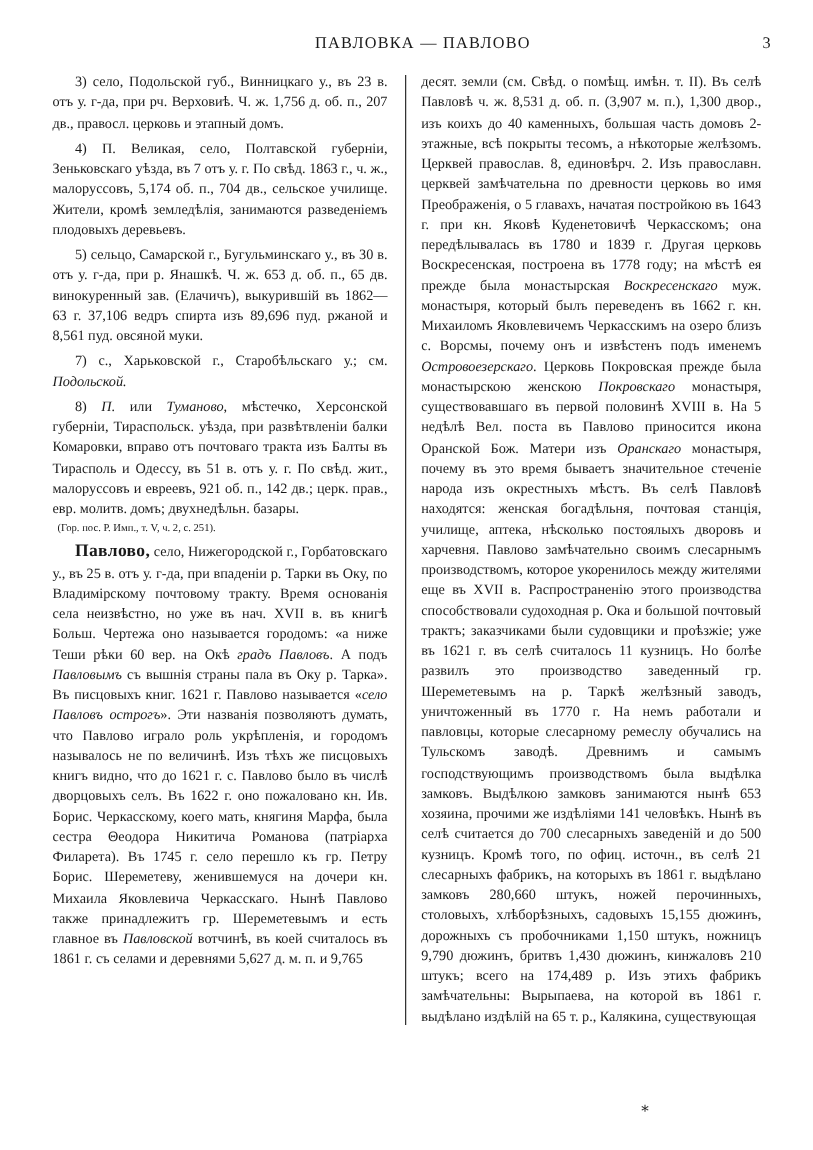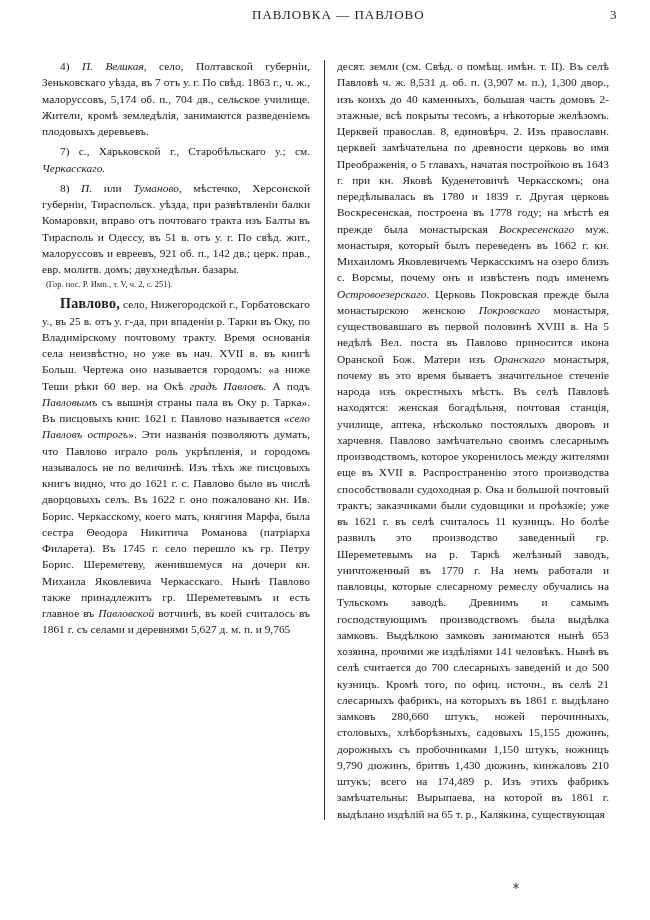--- a/index.html
+++ b/index.html
@@ -1,47 +1,49 @@
 <!DOCTYPE html>
 <html><head>
 <meta charset="utf-8">
 <style>
   html, body { margin: 0; padding: 0; background: #ffffff; }
   body { width: 650px; height: 920px; position: relative; overflow: hidden; color: #1a1a1a;
          font-family: "DejaVu Serif", "Liberation Serif", serif; }
-  .header { position: absolute; top: 7px; left: 0; width: 648px; height: 20px; }
+  .header { position: absolute; top: 26px; left: 0; width: 648px; height: 20px; }
   .running-title { position: absolute; left: 252px; top: 0; font-size: 13px; letter-spacing: 1px;
                    font-family: "Liberation Serif", serif; }
   .page-number { position: absolute; left: 610px; top: 0; font-size: 13px;
                  font-family: "Liberation Serif", serif; }
   .col { position: absolute; top: 58px; font-size: 11.4px; line-height: 16.25px; text-align: justify;
          font-family: "Liberation Serif", serif; }
   .col-left { left: 42px; width: 268px; }
   .col-right { left: 337px; width: 272px; }
   .divider { position: absolute; left: 324px; top: 60px; width: 1px; height: 760px; background: #333; }
   .para { margin: 0 0 4px 0; text-indent: 18px; }
   .para.cont { text-indent: 0; }
   .citation { font-size: 8.5px; line-height: 11px; margin: -2px 0 6px 4px; text-indent: 0; }
   .entry-head { font-weight: bold; font-size: 14px; letter-spacing: 0.3px; }
-  .lead { font-style: italic; }
+  .lead { }
   .bold { font-weight: normal; }
   .asterisk { position: absolute; left: 513px; top: 882px; font-size: 12px; }
   i { font-style: italic; }
 </style>
 </head>
 <body>
 
 <div class="header">
   <span class="running-title">ПАВЛОВКА — ПАВЛОВО</span>
   <span class="page-number">3</span>
 </div>
 
 <div class="col col-left">
+  <p class="para">3) село, Подольской губ., Винницкаго у., въ 23 в. отъ у. г-да, при рч. Верховиѣ. Ч. ж. 1,756 д. об. п., 207 дв., правосл. церковь и этапный домъ.</p>
   <p class="para"><span>4) </span><span class="lead">П. Великая</span><span>, село, Полтавской губерніи, Зеньковскаго уѣзда, въ 7 отъ у. г. По свѣд. 1863 г., ч. ж., малоруссовъ, 5,174 об. п., 704 дв., сельское училище. Жители, кромѣ земледѣлія, занимаются разведеніемъ плодовыхъ деревьевъ.</span></p>
-  <p class="para"><span>7) с., Харьковской г., Старобѣльскаго у.; см. </span><i>Черкасскаго.</i></p>
+  <p class="para">5) сельцо, Самарской г., Бугульминскаго у., въ 30 в. отъ у. г-да, при р. Янашкѣ. Ч. ж. 653 д. об. п., 65 дв. винокуренный зав. (Елачичъ), выкурившій въ 1862—63 г. 37,106 ведръ спирта изъ 89,696 пуд. ржаной и 8,561 пуд. овсяной муки.</p>
+  <p class="para"><span>7) с., Харьковской г., Старобѣльскаго у.; см. </span><i>Подольской.</i></p>
   <p class="para"><span>8) </span><i>П.</i><span> или </span><i>Туманово</i><span>, мѣстечко, Херсонской губерніи, Тираспольск. уѣзда, при развѣтвленіи балки Комаровки, вправо отъ почтоваго тракта изъ Балты въ Тирасполь и Одессу, въ </span><span class="bold">51 в. отъ у. г. По свѣд. жит.</span><span>, малоруссовъ и евреевъ, 921 об. п., 142 дв.; церк. прав., евр. молитв. домъ; двухнедѣльн. базары.</span></p>
   <p class="citation">(Гор. пос. Р. Имп., т. V, ч. 2, с. 251).</p>
   <p class="para"><span class="entry-head">Павлово,</span><span> село, Нижегородской г., Горбатовскаго у., въ 25 в. отъ у. г-да, при впаденіи р. Тарки въ Оку, по Владимірскому почтовому тракту. Время основанія села неизвѣстно, но уже въ нач. XVII в. въ книгѣ Больш. Чертежа оно называется городомъ: «а ниже Теши рѣки 60 вер. на Окѣ </span><i>градъ Павловъ</i><span>. А подъ </span><i>Павловымъ</i><span> съ вышнія страны пала въ Оку р. Тарка». Въ писцовыхъ книг. 1621 г. Павлово называется «</span><i>село Павловъ острогъ</i><span>». Эти названія позволяютъ думать, что Павлово играло роль укрѣпленія, и городомъ называлось не по величинѣ. Изъ тѣхъ же писцовыхъ книгъ видно, что до 1621 г. с. Павлово было въ числѣ дворцовыхъ селъ. Въ 1622 г. оно пожаловано кн. Ив. Борис. Черкасскому, коего мать, княгиня Марфа, была сестра Θеодора Никитича Романова (патріарха Филарета). Въ 1745 г. село перешло къ гр. Петру Борис. Шереметеву, женившемуся на дочери кн. Михаила Яковлевича Черкасскаго. Нынѣ Павлово также принадлежитъ гр. Шереметевымъ и есть главное въ </span><i>Павловской</i><span> вотчинѣ, въ коей считалось въ 1861 г. съ селами и деревнями 5,627 д. м. п. и 9,765</span></p>
 </div>
 
 <div class="divider"></div>
 
 <div class="col col-right">
   <p class="para cont"><span>десят. земли (см. Свѣд. о помѣщ. имѣн. т. II). Въ селѣ Павловѣ ч. ж. 8,531 д. об. п. (3,907 м. п.), 1,300 двор., изъ коихъ до 40 каменныхъ, большая часть домовъ 2-этажные, всѣ покрыты тесомъ, а нѣкоторые желѣзомъ. Церквей православ. 8, единовѣрч. 2. Изъ православн. церквей замѣчательна по древности церковь во имя Преображенія, о 5 главахъ, начатая постройкою въ 1643 г. при кн. Яковѣ Куденетовичѣ Черкасскомъ; она передѣлывалась въ 1780 и 1839 г. Другая церковь Воскресенская, построена въ 1778 году; на мѣстѣ ея прежде была монастырская </span><i>Воскресенскаго</i><span> муж. монастыря, который былъ переведенъ въ 1662 г. кн. Михаиломъ Яковлевичемъ Черкасскимъ на озеро близъ с. Ворсмы, почему онъ и извѣстенъ подъ именемъ </span><i>Островоезерскаго</i><span>. Церковь Покровская прежде была монастырскою женскою </span><i>Покровскаго</i><span> монастыря, существовавшаго въ первой половинѣ XVIII в. На 5 недѣлѣ Вел. поста въ Павлово приносится икона Оранской Бож. Матери изъ </span><i>Оранскаго</i><span> монастыря, почему въ это время бываетъ значительное стеченіе народа изъ окрестныхъ мѣстъ. Въ селѣ Павловѣ находятся: женская богадѣльня, почтовая станція, училище, аптека, нѣсколько постоялыхъ дворовъ и харчевня. Павлово замѣчательно своимъ слесарнымъ производствомъ, которое укоренилось между жителями еще въ XVII в. Распространенію этого производства способствовали судоходная р. Ока и большой почтовый трактъ; заказчиками были судовщики и проѣзжіе; уже въ 1621 г. въ селѣ считалось 11 кузницъ. Но болѣе развилъ это производство заведенный гр. Шереметевымъ на р. Таркѣ желѣзный заводъ, уничтоженный въ 1770 г. На немъ работали и павловцы, которые слесарному ремеслу обучались на Тульскомъ заводѣ. Древнимъ и самымъ господствующимъ производствомъ была выдѣлка замковъ. Выдѣлкою замковъ занимаются нынѣ 653 хозяина, прочими же издѣліями 141 человѣкъ. Нынѣ въ селѣ считается до 700 слесарныхъ заведеній и до 500 кузницъ. Кромѣ того, по офиц. источн., въ селѣ 21 слесарныхъ фабрикъ, на которыхъ въ 1861 г. выдѣлано замковъ 280,660 штукъ, ножей перочинныхъ, столовыхъ, хлѣборѣзныхъ, садовыхъ 15,155 дюжинъ, дорожныхъ съ пробочниками 1,150 штукъ, ножницъ 9,790 дюжинъ, бритвъ 1,430 дюжинъ, кинжаловъ 210 штукъ; всего на 174,489 р. Изъ этихъ фабрикъ замѣчательны: Вырыпаева, на которой въ 1861 г. выдѣлано издѣлій на 65 т. р., Калякина, существующая</span></p>
 </div>

